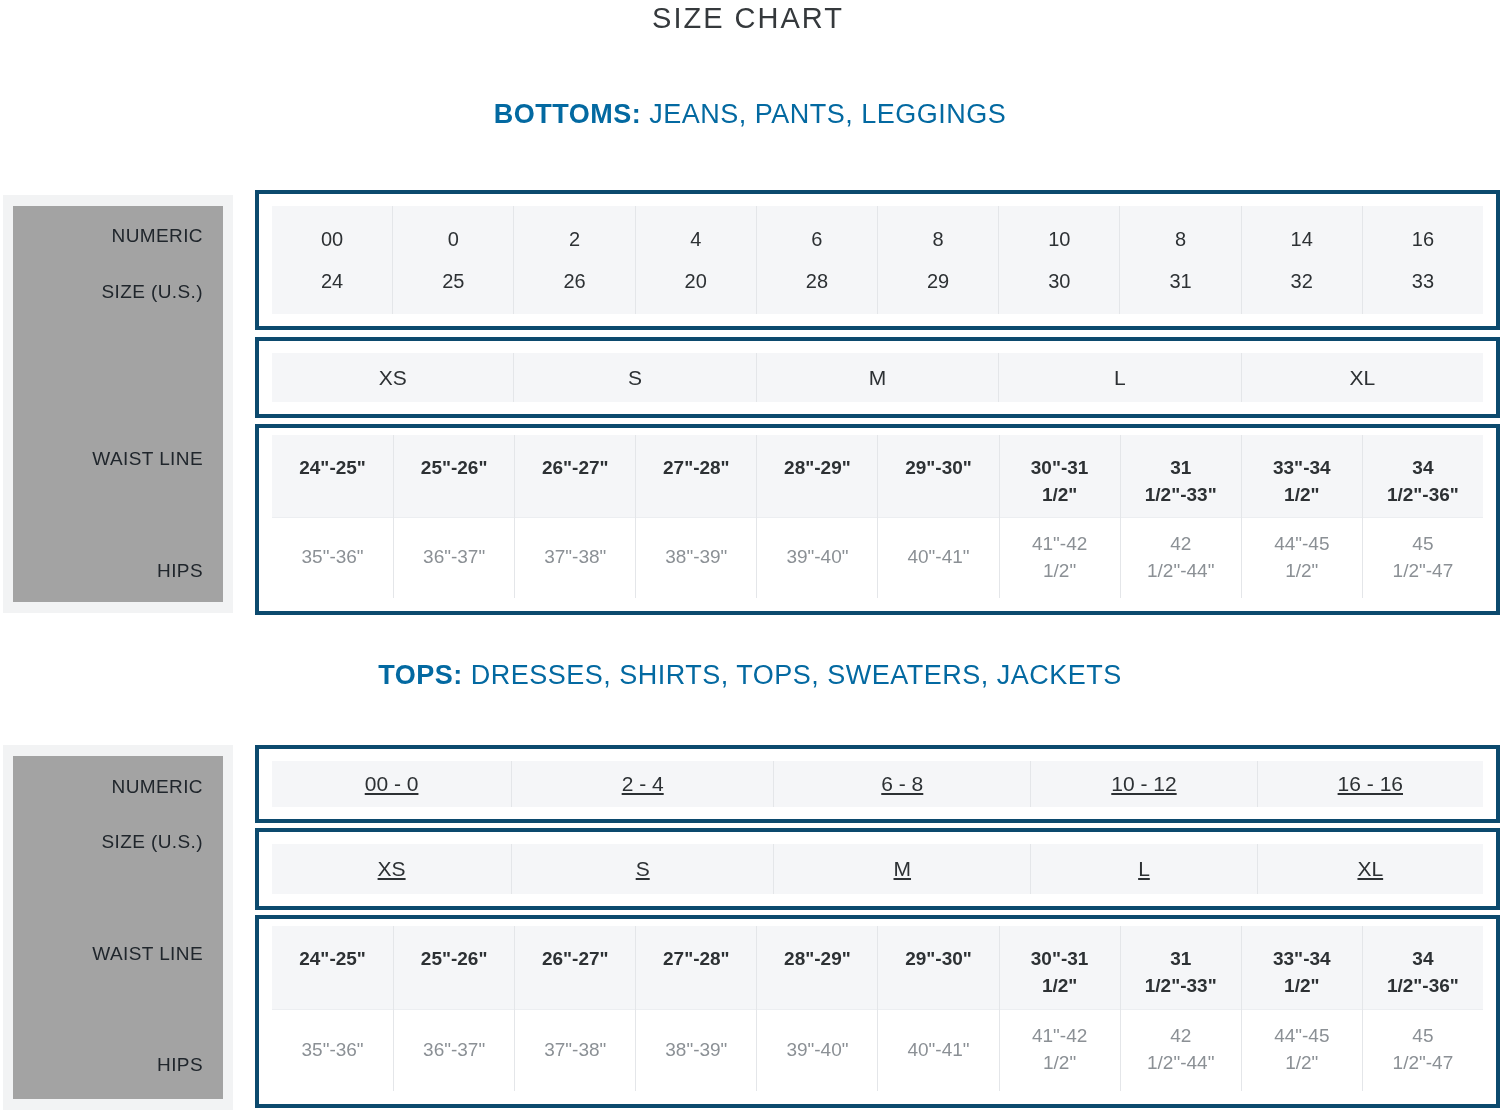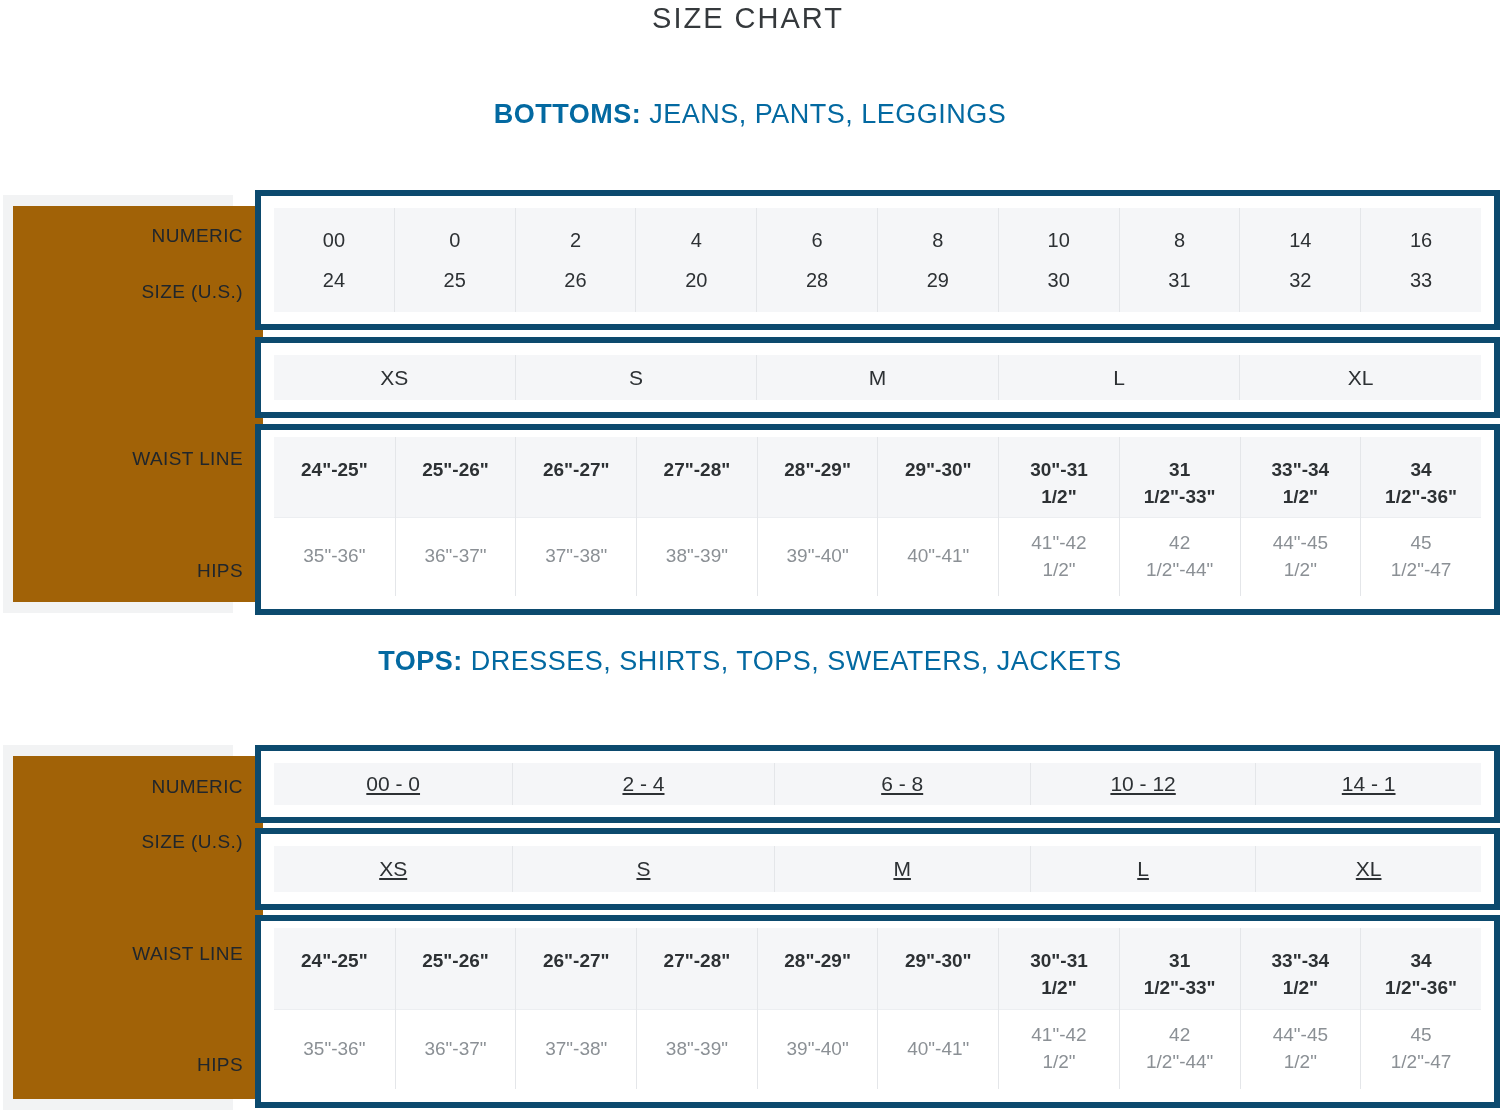--- a/index.html
+++ b/index.html
@@ -10,44 +10,44 @@
   .page-title{
     position:absolute;top:2px;left:0;right:4px;text-align:center;
     font-size:29px;font-weight:400;letter-spacing:2px;color:#35393c;
   }
   .section-heading{
     position:absolute;left:0;right:0;text-align:center;
     font-size:27px;color:#0369a1;letter-spacing:0.5px;font-weight:400;
   }
   .section-heading .hb{font-weight:700;}
   #bottoms-heading{top:99px;}
-  #tops-heading{top:646px;}
+  #tops-heading{top:660px;}
 
   
   .sidebar{position:absolute;left:3px;background:#f2f3f4;padding:11px 10px;box-sizing:border-box;}
   #bottoms-sidebar{top:195px;width:230px;height:418px;}
   #tops-sidebar{top:745px;width:230px;height:365px;}
-  .sidebar-inner{position:relative;width:100%;height:100%;background:#a16207;padding-left:40px;}
+  .sidebar-inner{position:relative;width:100%;height:100%;background:#a3a3a3;}
   .sidebar-label{
     position:absolute;right:20px;font-size:19px;font-weight:500;
     color:#20262c;letter-spacing:0.4px;white-space:nowrap;
   }
   #bottoms-sidebar .lbl-1{top:19px;}
   #bottoms-sidebar .lbl-2{top:75px;}
   #bottoms-sidebar .lbl-3{top:242px;}
   #bottoms-sidebar .lbl-4{top:354px;}
   #tops-sidebar .lbl-1{top:20px;}
   #tops-sidebar .lbl-2{top:75px;}
   #tops-sidebar .lbl-3{top:187px;}
   #tops-sidebar .lbl-4{top:298px;}
 
   
   .block{
     position:absolute;left:255px;width:1245px;background:#ffffff;
-    border:6px solid #0c4a6e;box-sizing:border-box;padding:12px 13px;
+    border:4px solid #0c4a6e;box-sizing:border-box;padding:12px 13px;
   }
   #b-numeric{top:190px;height:140px;}
   #b-letters{top:337px;height:81px;}
   #b-meas{top:424px;height:191px;padding:7px 13px 13px;}
   #t-numeric{top:745px;height:78px;}
   #t-letters{top:828px;height:82px;}
   #t-meas{top:915px;height:193px;padding:7px 13px 13px;}
 
   .row{display:flex;height:100%;}
   .cell{
@@ -251,21 +251,21 @@
     <div class="row tops-cols">
 
         <div class="cell">00 - 0</div>
 
         <div class="cell">2 - 4</div>
 
         <div class="cell">6 - 8</div>
 
         <div class="cell">10 - 12</div>
 
-        <div class="cell">14 - 1</div>
+        <div class="cell">16 - 16</div>
       </div>
   </div>
 
   <div class="block" id="t-letters">
     <div class="row tops-cols">
 
         <div class="cell">XS</div>
 
         <div class="cell">S</div>
 

